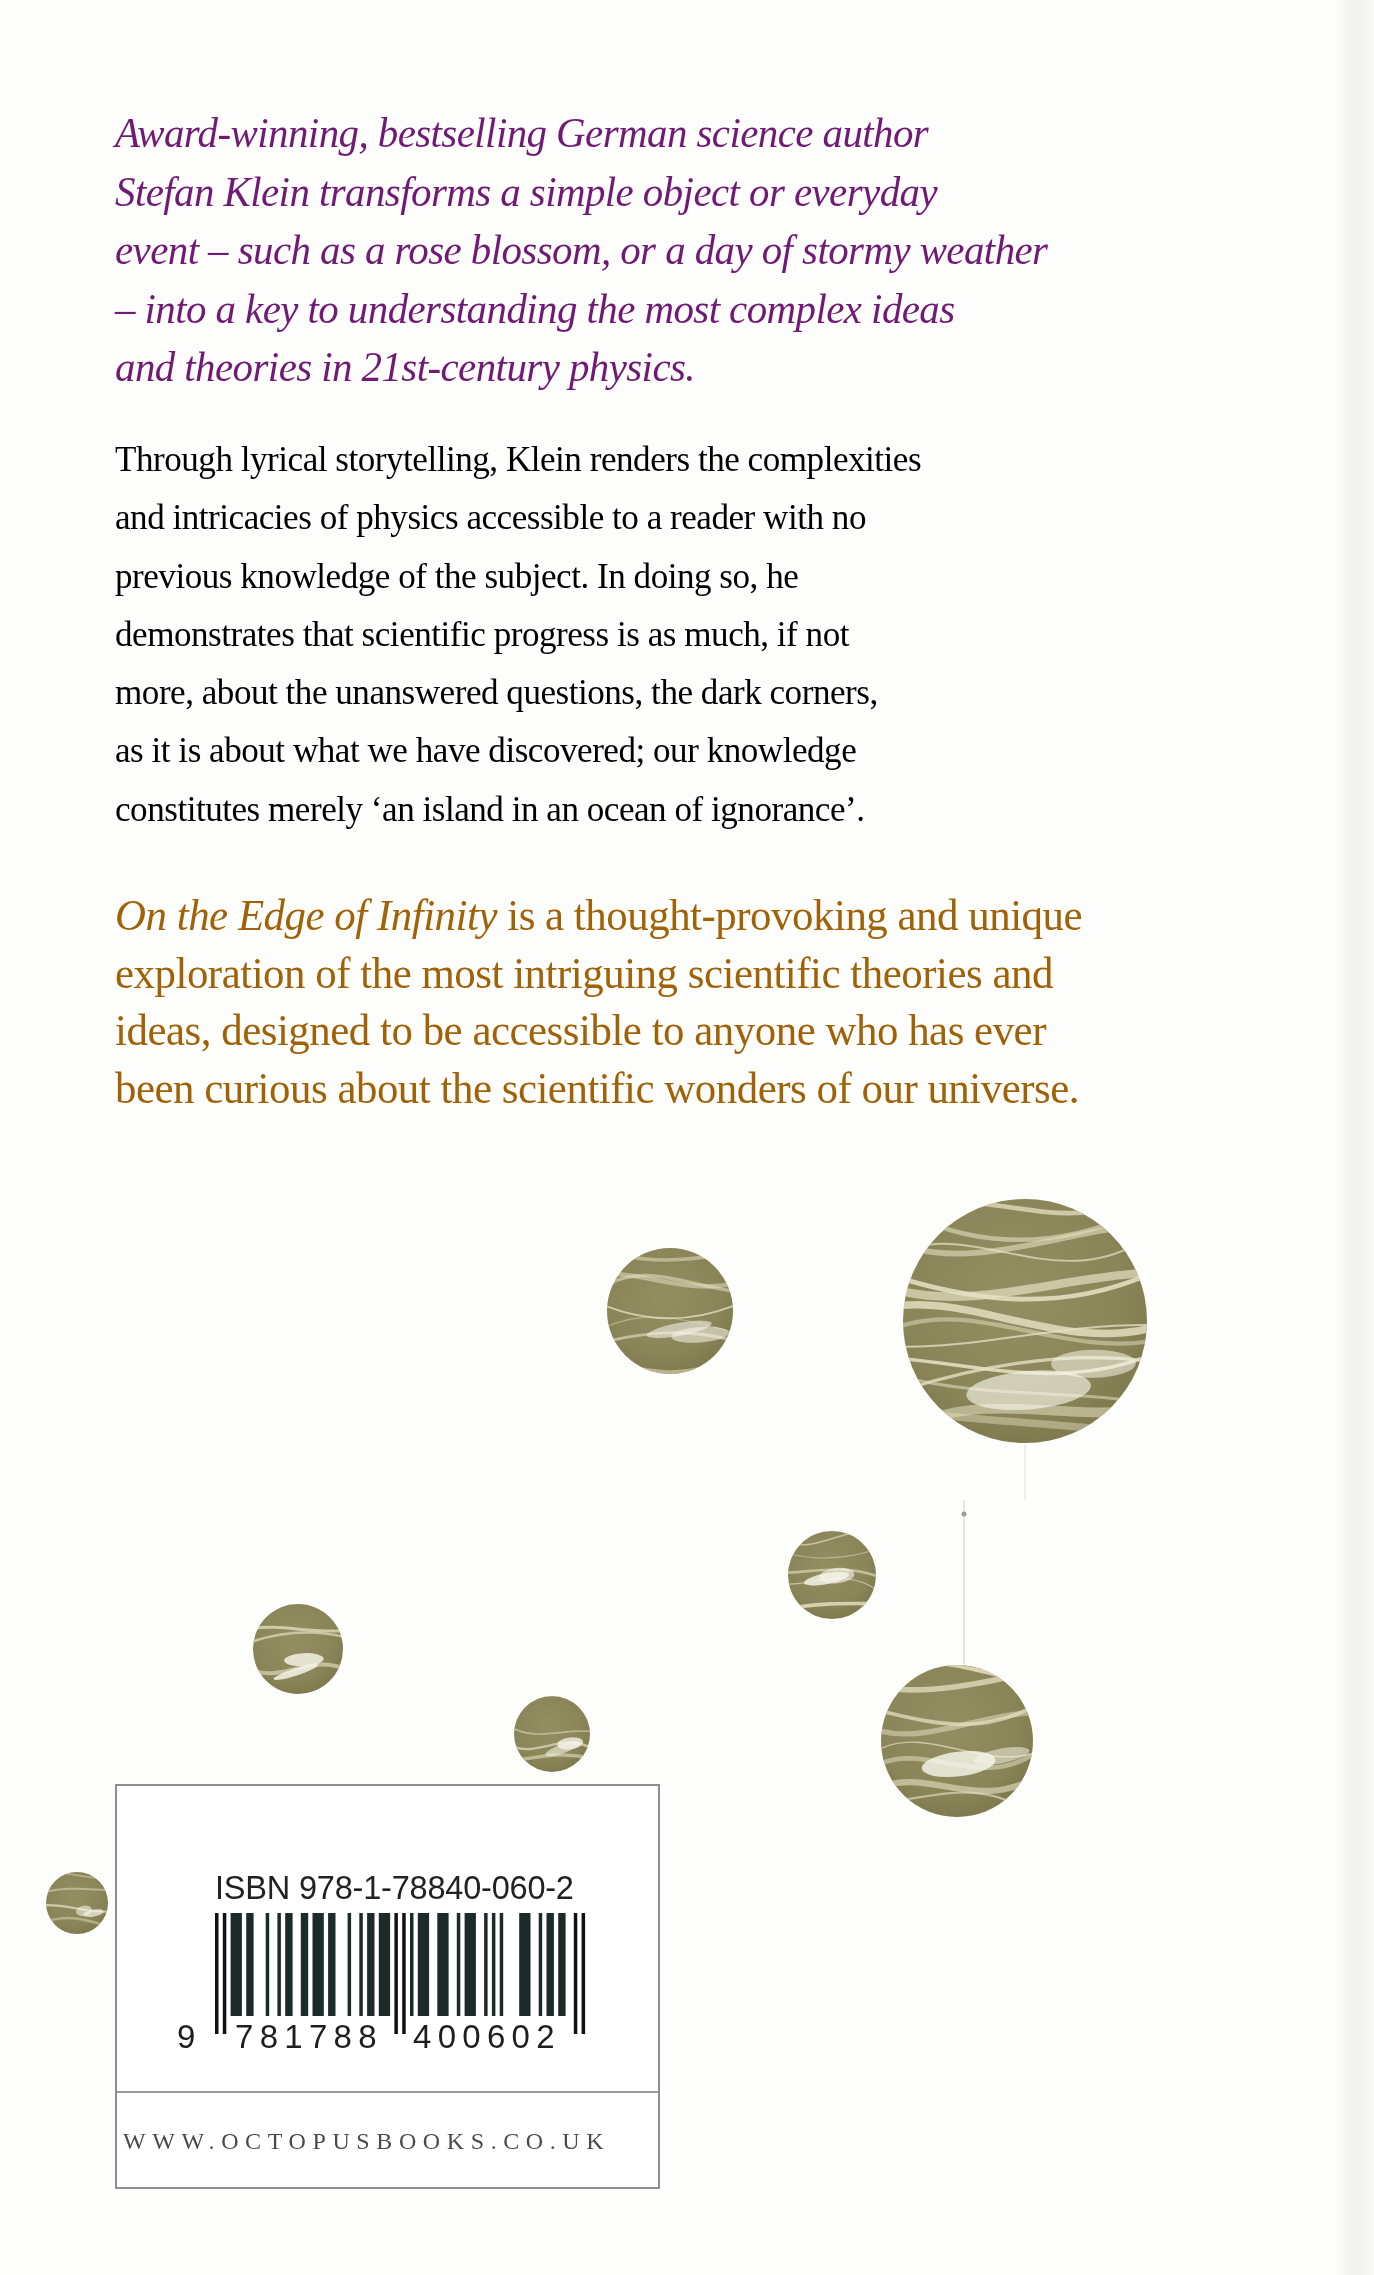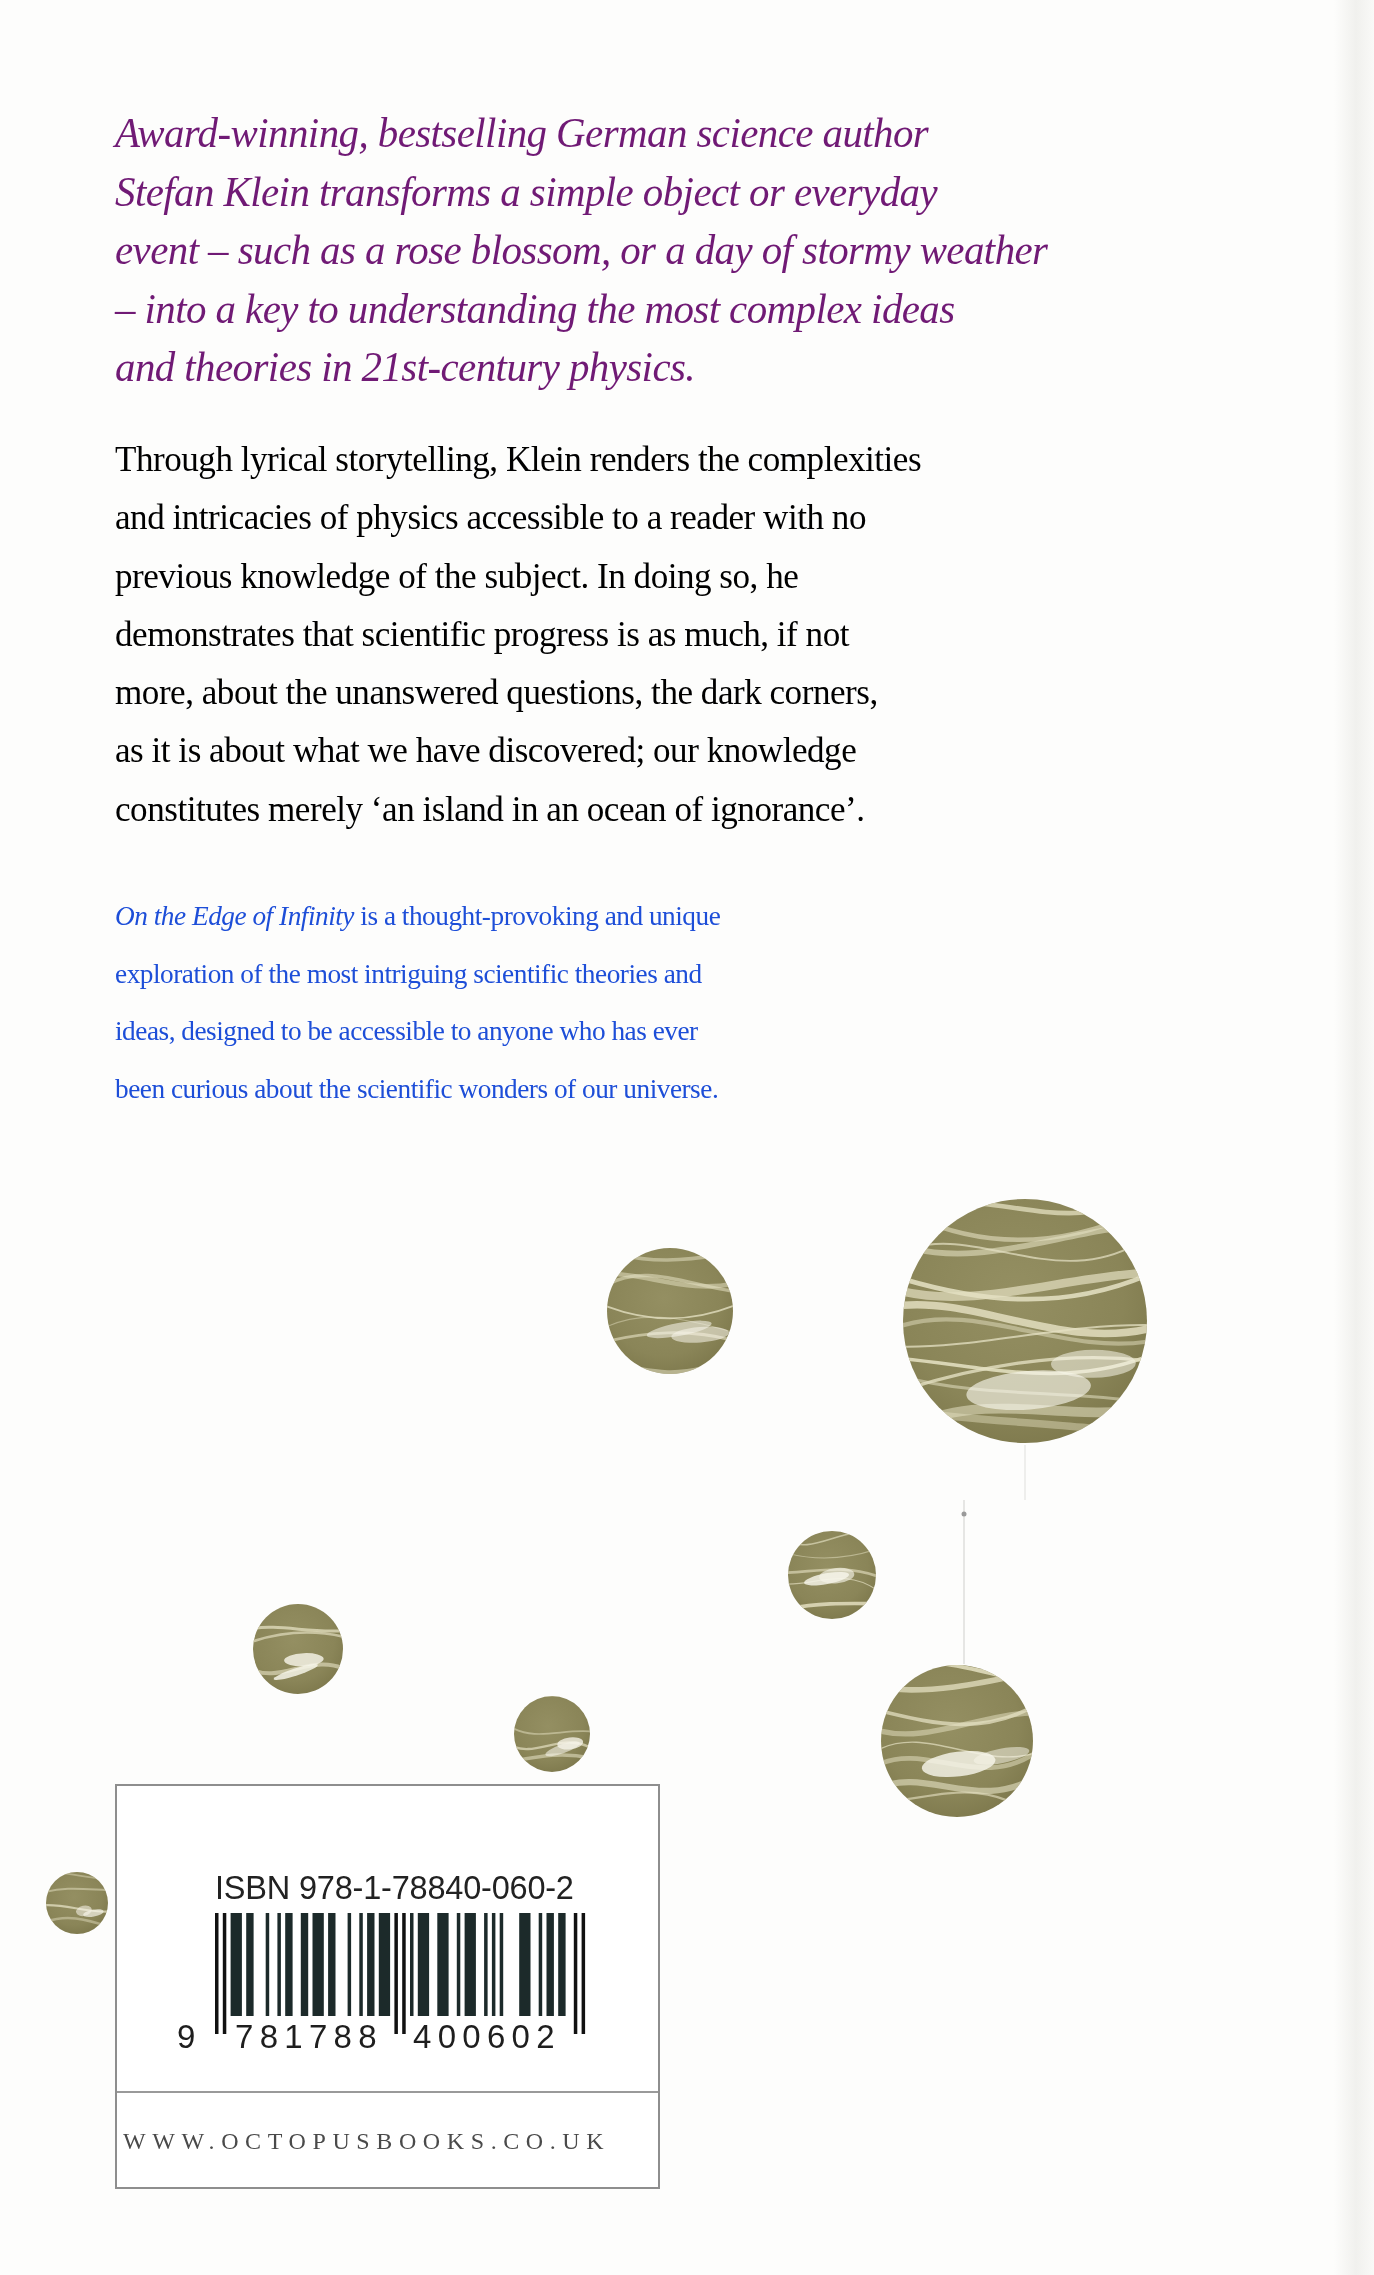--- a/index.html
+++ b/index.html
@@ -20,21 +20,21 @@
     display: block; white-space: nowrap; transform-origin: left center;
   }
   .para-intro {
     top: 90px; font-style: italic; font-size: 42px; line-height: 58.5px;
     letter-spacing: -0.6px; color: #701a75; margin-top: 14px;
   }
   .para-body {
     top: 430px; font-size: 36px; line-height: 58.3px; letter-spacing: -0.5px; color: #000000;
   }
   .para-closing {
-    top: 887px; font-size: 28px; line-height: 57.7px; letter-spacing: -0.5px; color: #1d4ed8;
+    top: 887px; font-size: 44px; line-height: 57.7px; letter-spacing: -0.5px; color: #a16207;
   }
   .para-closing .title-italic { font-style: italic; }
 
   .planets { position: absolute; left: 0; top: 0; width: 1374px; height: 2275px; pointer-events: none; }
 
   .price-box {
     position: absolute; left: 115px; top: 1784px; width: 541px; height: 401px;
     border: 2px solid #8e8e8e; background: #ffffff; box-sizing: content-box;
   }
   .price-row {

